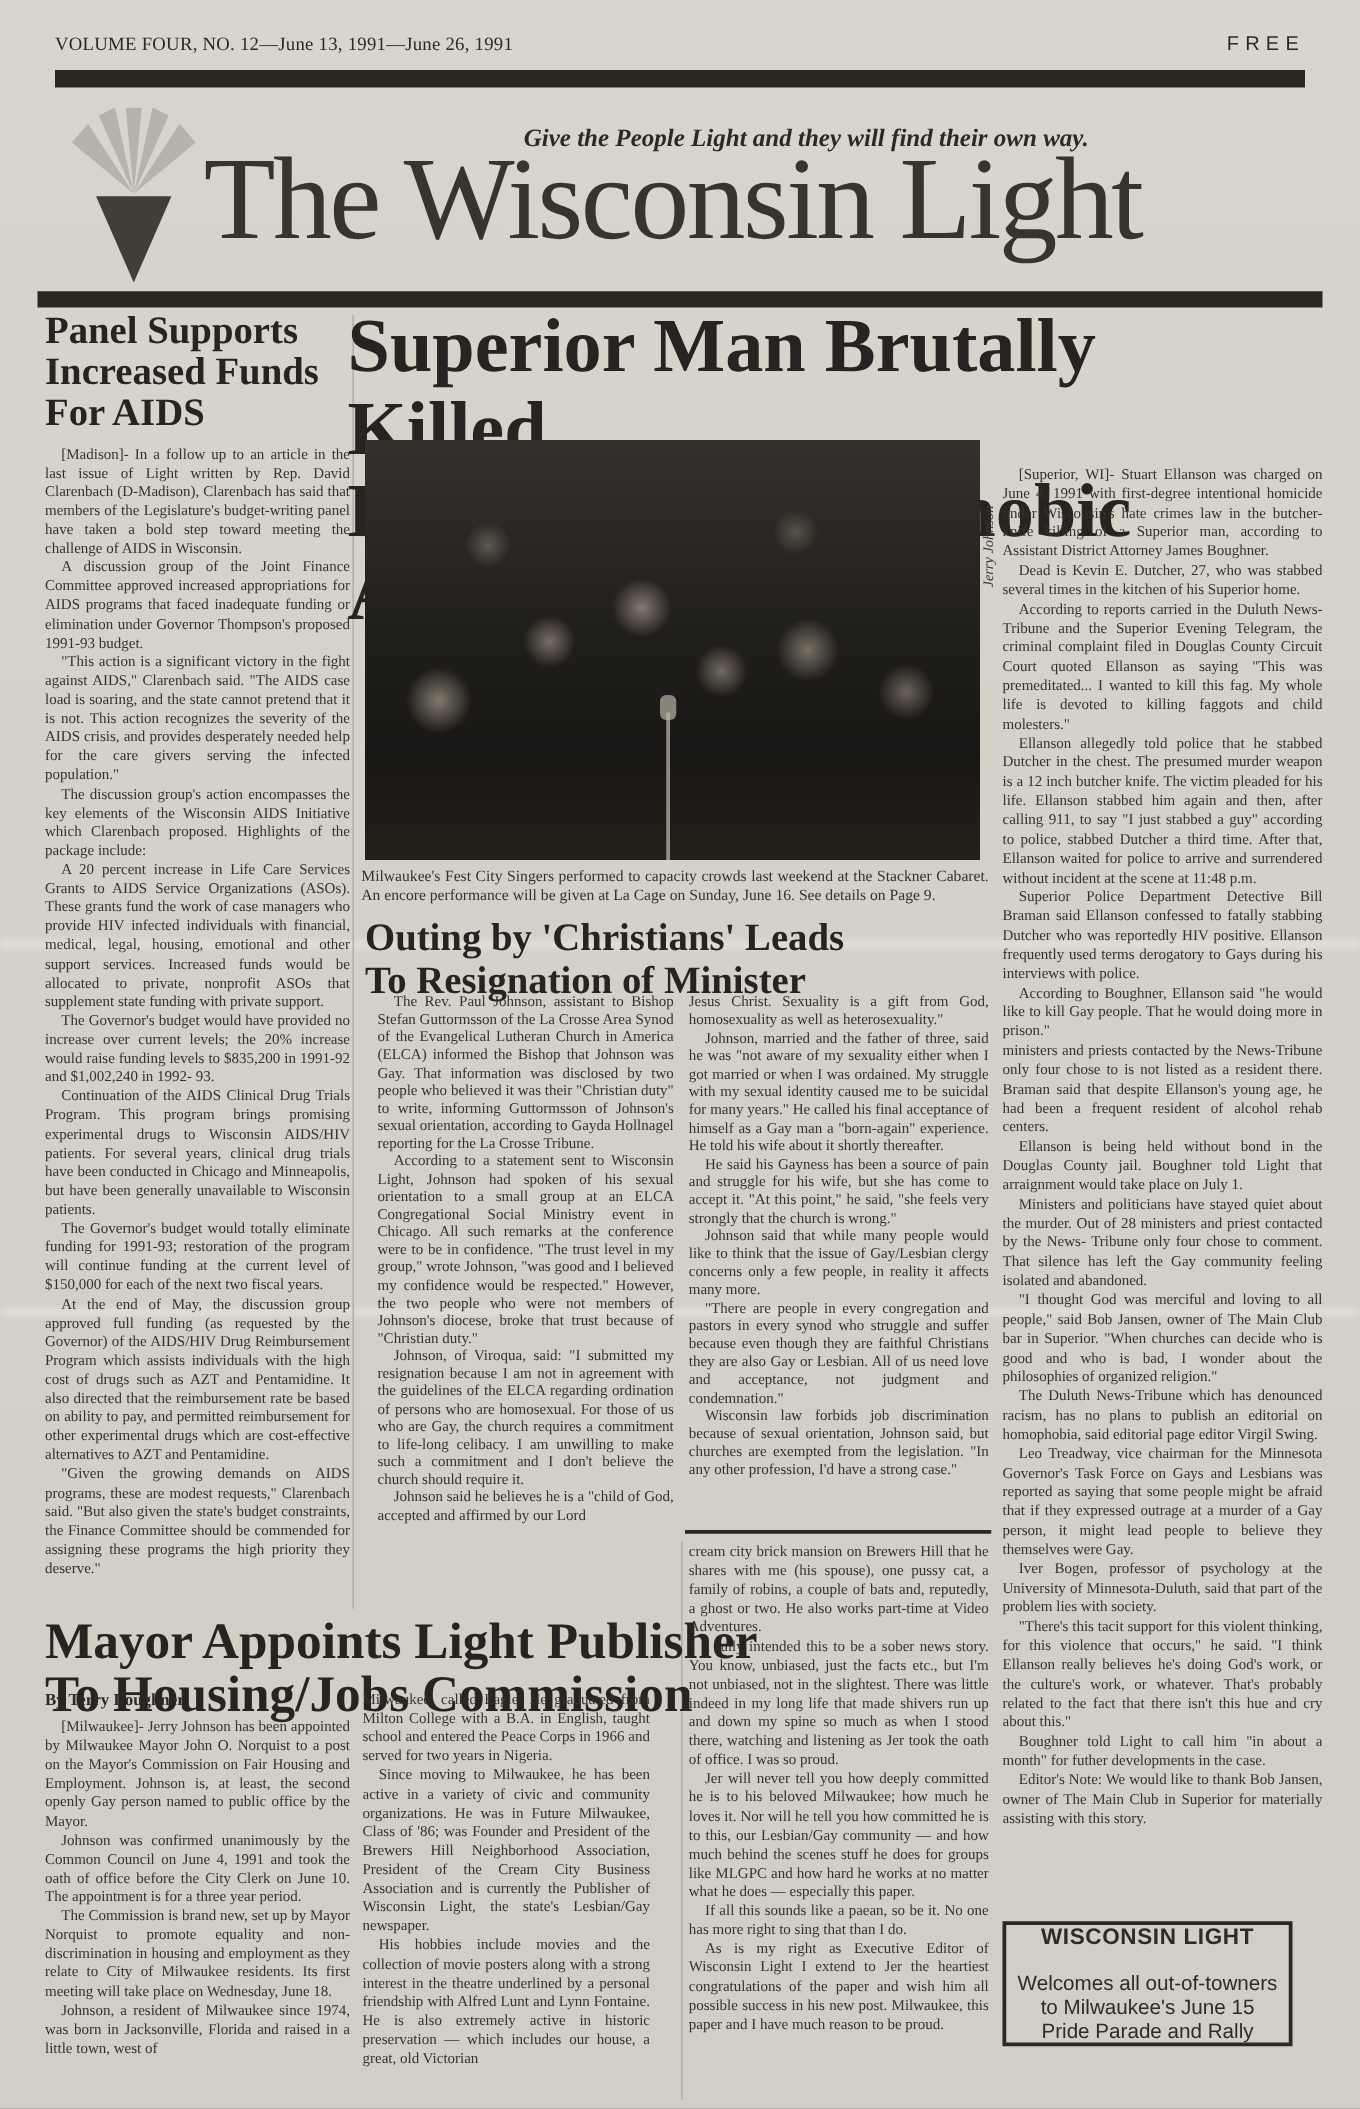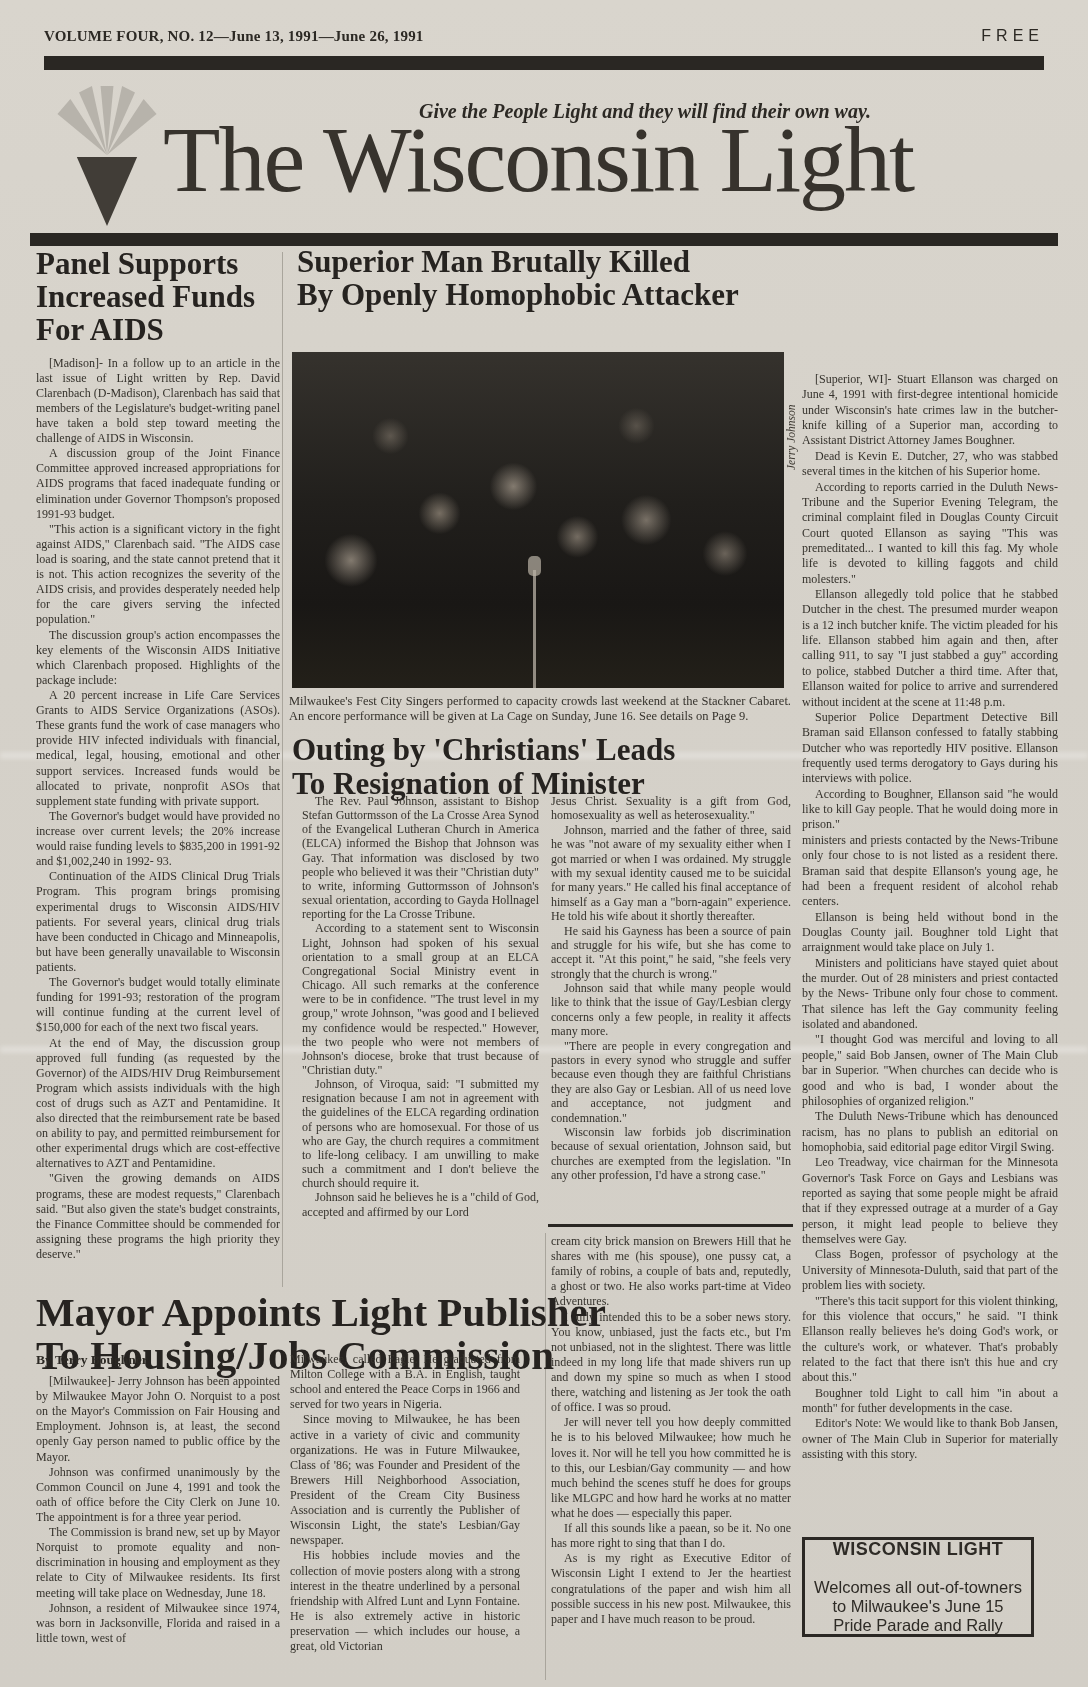--- a/index.html
+++ b/index.html
@@ -5,40 +5,40 @@
   html,body{margin:0;padding:0;background:#8a877f;}
   .page{
     position:relative;width:1088px;height:1687px;margin:0 auto;
     background:linear-gradient(180deg,#d9d5cd 0%,#d5d1c9 40%,#d2cec6 100%);
     font-family:"Liberation Serif","DejaVu Serif",serif;
     color:#33302b;overflow:hidden;
   }
   .fold{position:absolute;left:0;right:0;height:7px;background:rgba(255,255,255,.28);filter:blur(2px);}
   .rule{position:absolute;background:#2a2723;}
   .topbar{position:absolute;left:44px;right:44px;top:27px;display:flex;justify-content:space-between;align-items:baseline;}
-  .volume{font-weight:700;font-size:15px;letter-spacing:.2px;color:#2c2924;}
+  .volume{font-weight:400;font-size:15px;letter-spacing:.2px;color:#2c2924;}
   .free{font-family:"Liberation Sans",sans-serif;font-weight:400;font-size:16px;letter-spacing:5px;color:#2c2924;}
   .rule1{left:44px;right:44px;top:56px;height:14px;}
   .logo{position:absolute;left:52px;top:86px;width:110px;height:140px;}
   .tagline{position:absolute;left:285px;top:100px;width:720px;text-align:center;font-style:italic;font-weight:700;font-size:20px;color:#2c2924;}
   .mast-title{position:absolute;left:163px;top:112px;width:905px;font-size:94px;line-height:1;letter-spacing:-2px;color:#37332d;white-space:nowrap;}
   .rule2{left:30px;right:30px;top:233px;height:13px;}
   .vrule{position:absolute;width:1px;background:#a9a59c;}
   .vrule1{left:282px;top:252px;height:1035px;}
   .vrule2{left:545px;top:1233px;height:447px;}
 
   .bt{font-size:12px;line-height:1.26;text-align:justify;color:#35322c;}
   .bt p{margin:0;text-indent:13px;}
   .bt p.noindent{text-indent:0;}
 
   .aids-col{position:absolute;left:36px;top:248px;width:244px;height:1050px;overflow:hidden;}
   .aids-title{margin:0 0 9px 0;font-size:31px;line-height:1.06;font-weight:700;color:#262320;}
   .aids-title span{display:block;}
 
-  .main-headline{position:absolute;left:297px;top:245px;width:748px;font-size:31px;line-height:1.08;font-weight:700;color:#262320;}
+  .main-headline{position:absolute;left:278px;top:245px;width:748px;font-size:61px;line-height:1.08;font-weight:700;color:#262320;}
   .main-headline span{display:block;}
 
   .photo{position:absolute;left:292px;top:352px;width:492px;height:336px;
     background:
       radial-gradient(circle 38px at 12% 62%, rgba(214,200,182,.55), transparent 70%),
       radial-gradient(circle 30px at 30% 48%, rgba(205,190,170,.5), transparent 70%),
       radial-gradient(circle 34px at 45% 40%, rgba(210,196,178,.55), transparent 70%),
       radial-gradient(circle 30px at 58% 55%, rgba(200,186,168,.5), transparent 70%),
       radial-gradient(circle 36px at 72% 50%, rgba(208,194,176,.5), transparent 70%),
       radial-gradient(circle 32px at 88% 60%, rgba(200,186,168,.45), transparent 70%),
@@ -187,21 +187,21 @@
     <p>According to reports carried in the Duluth News-Tribune and the Superior Evening Telegram, the criminal complaint filed in Douglas County Circuit Court quoted Ellanson as saying "This was premeditated... I wanted to kill this fag. My whole life is devoted to killing faggots and child molesters."</p>
     <p>Ellanson allegedly told police that he stabbed Dutcher in the chest. The presumed murder weapon is a 12 inch butcher knife. The victim pleaded for his life. Ellanson stabbed him again and then, after calling 911, to say "I just stabbed a guy" according to police, stabbed Dutcher a third time. After that, Ellanson waited for police to arrive and surrendered without incident at the scene at 11:48 p.m.</p>
     <p>Superior Police Department Detective Bill Braman said Ellanson confessed to fatally stabbing Dutcher who was reportedly HIV positive. Ellanson frequently used terms derogatory to Gays during his interviews with police.</p>
     <p>According to Boughner, Ellanson said "he would like to kill Gay people. That he would doing more in prison."</p>
     <p class="noindent">ministers and priests contacted by the News-Tribune only four chose to is not listed as a resident there. Braman said that despite Ellanson's young age, he had been a frequent resident of alcohol rehab centers.</p>
     <p>Ellanson is being held without bond in the Douglas County jail. Boughner told Light that arraignment would take place on July 1.</p>
     <p>Ministers and politicians have stayed quiet about the murder. Out of 28 ministers and priest contacted by the News- Tribune only four chose to comment. That silence has left the Gay community feeling isolated and abandoned.</p>
     <p>"I thought God was merciful and loving to all people," said Bob Jansen, owner of The Main Club bar in Superior. "When churches can decide who is good and who is bad, I wonder about the philosophies of organized religion."</p>
     <p>The Duluth News-Tribune which has denounced racism, has no plans to publish an editorial on homophobia, said editorial page editor Virgil Swing.</p>
     <p>Leo Treadway, vice chairman for the Minnesota Governor's Task Force on Gays and Lesbians was reported as saying that some people might be afraid that if they expressed outrage at a murder of a Gay person, it might lead people to believe they themselves were Gay.</p>
-    <p>Class Bogen, professor of psychology at the University of Minnesota-Duluth, said that part of the problem lies with society.</p>
+    <p>Iver Bogen, professor of psychology at the University of Minnesota-Duluth, said that part of the problem lies with society.</p>
     <p>"There's this tacit support for this violent thinking, for this violence that occurs," he said. "I think Ellanson really believes he's doing God's work, or the culture's work, or whatever. That's probably related to the fact that there isn't this hue and cry about this."</p>
     <p>Boughner told Light to call him "in about a month" for futher developments in the case.</p>
     <p>Editor's Note: We would like to thank Bob Jansen, owner of The Main Club in Superior for materially assisting with this story.</p>
   </div>
 
   <div class="ad-box">
     <div class="ad-title">WISCONSIN LIGHT</div>
     <div class="ad-body">Welcomes all out-of-towners to Milwaukee's June 15 Pride Parade and Rally</div>
   </div>
 

